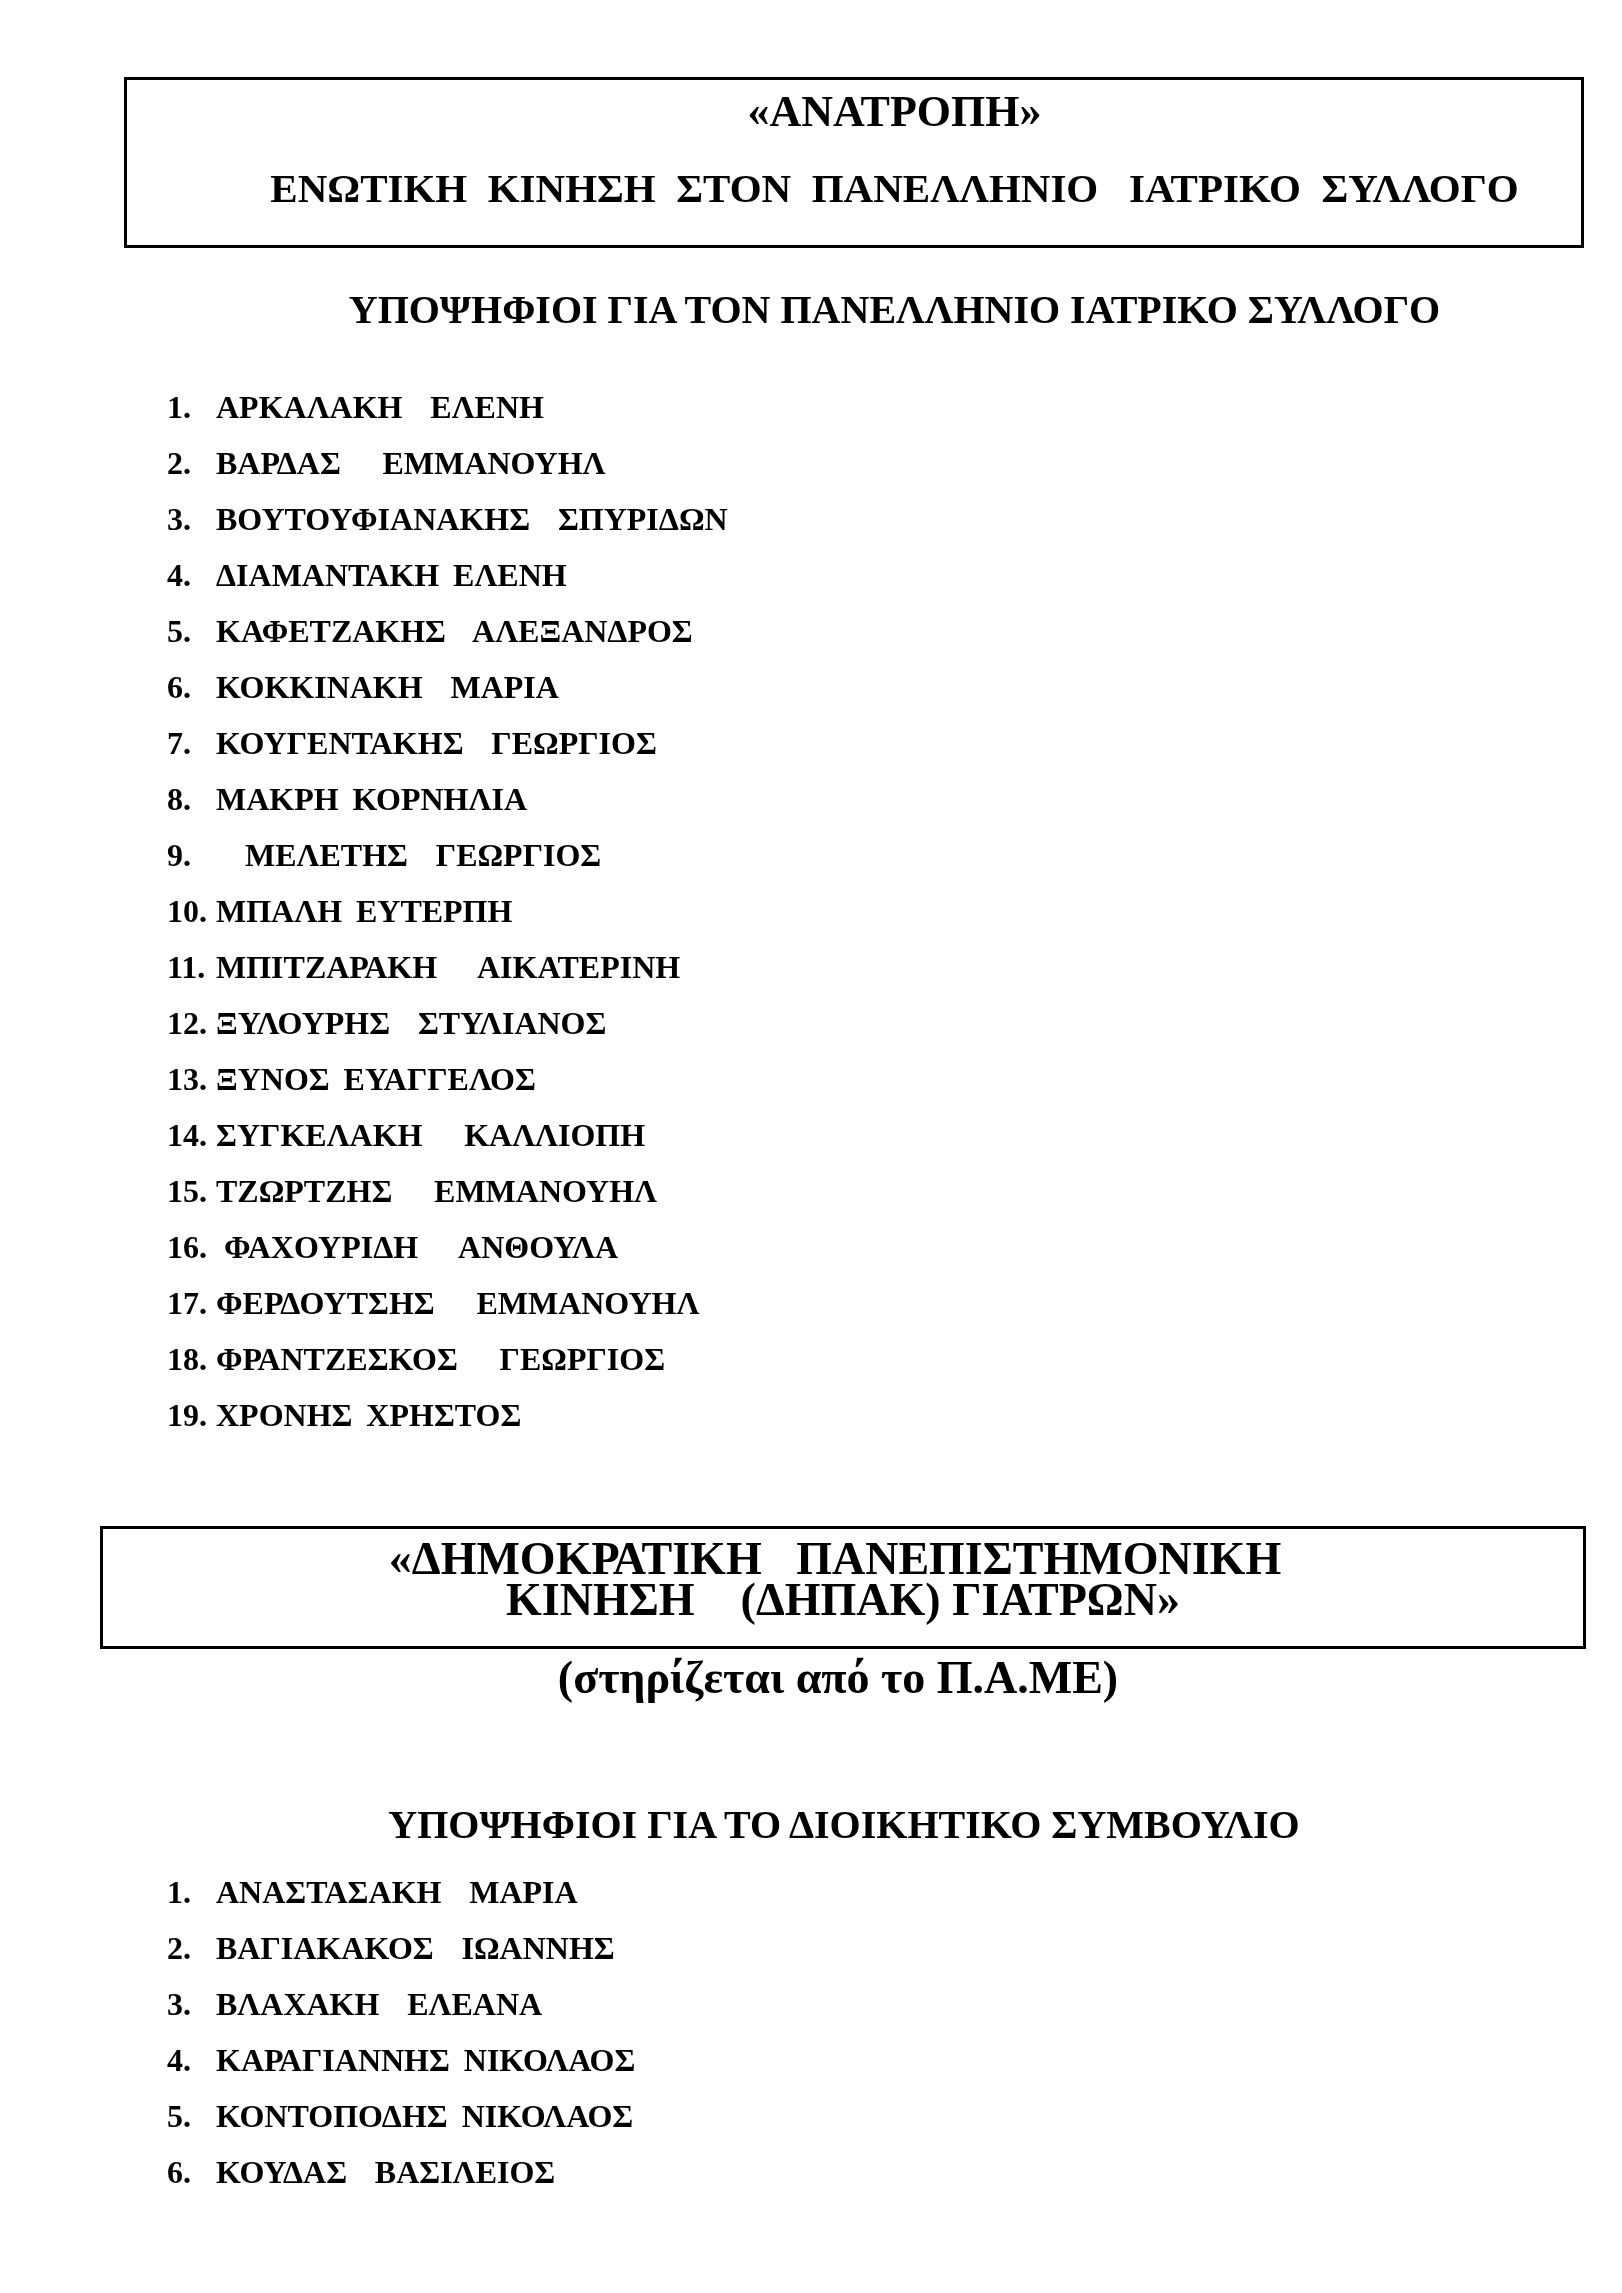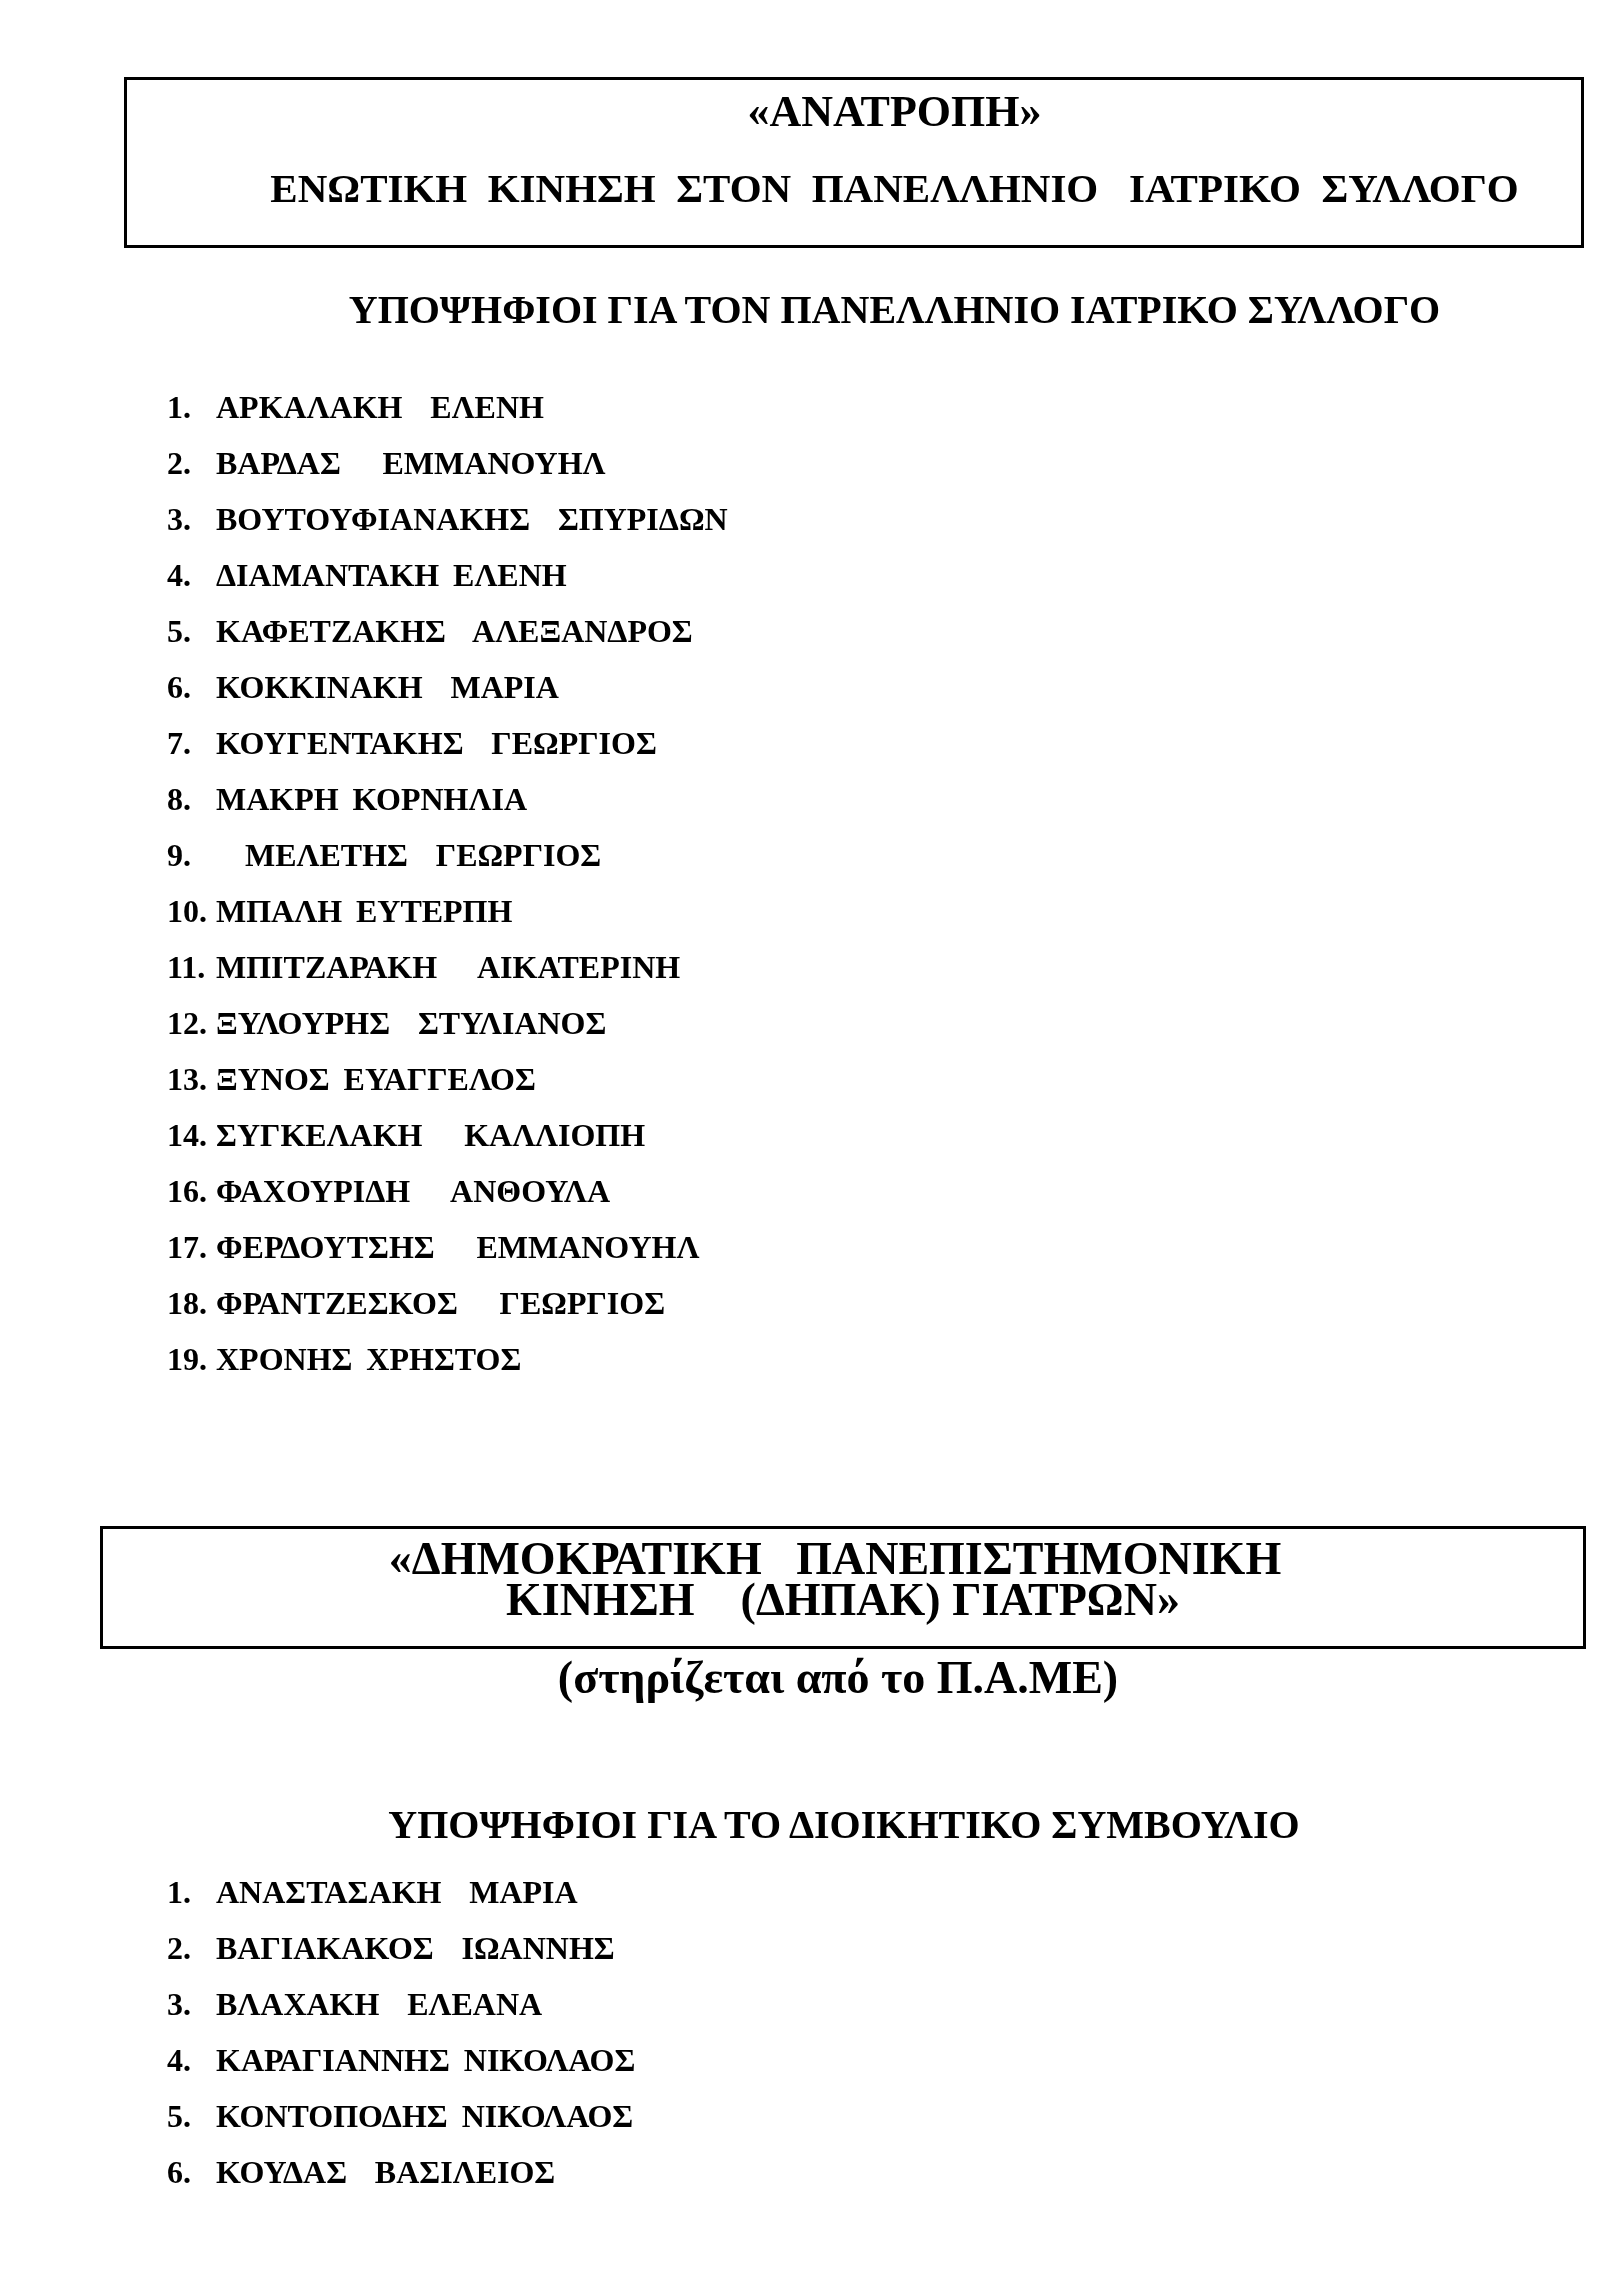--- a/index.html
+++ b/index.html
@@ -83,22 +83,26 @@
     </li>
     <li>
       <span class="num">13.</span>
       <span class="name" style="white-space: pre;">ΞΥΝΟΣ ΕΥΑΓΓΕΛΟΣ</span>
     </li>
     <li>
       <span class="num">14.</span>
       <span class="name" style="white-space: pre;">ΣΥΓΚΕΛΑΚΗ   ΚΑΛΛΙΟΠΗ</span>
     </li>
     <li>
+      <span class="num">15.</span>
+      <span class="name" style="white-space: pre;">ΤΖΩΡΤΖΗΣ   ΕΜΜΑΝΟΥΗΛ</span>
+    </li>
+    <li>
       <span class="num">16.</span>
-      <span class="name" style="white-space: pre;">ΦΑΧΟΥΡΙΔΗ   ΑΝΘΟΥΛΑ</span>
+      <span class="name" style="white-space: pre; margin-left: 8px;">ΦΑΧΟΥΡΙΔΗ   ΑΝΘΟΥΛΑ</span>
     </li>
     <li>
       <span class="num">17.</span>
       <span class="name" style="white-space: pre;">ΦΕΡΔΟΥΤΣΗΣ   ΕΜΜΑΝΟΥΗΛ</span>
     </li>
     <li>
       <span class="num">18.</span>
       <span class="name" style="white-space: pre;">ΦΡΑΝΤΖΕΣΚΟΣ   ΓΕΩΡΓΙΟΣ</span>
     </li>
     <li>

